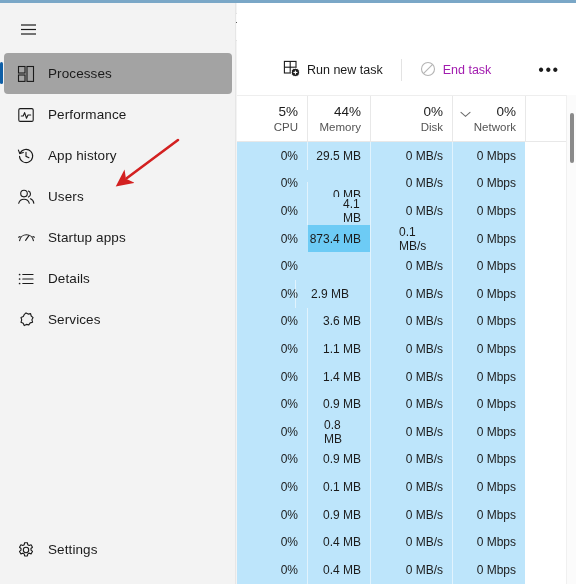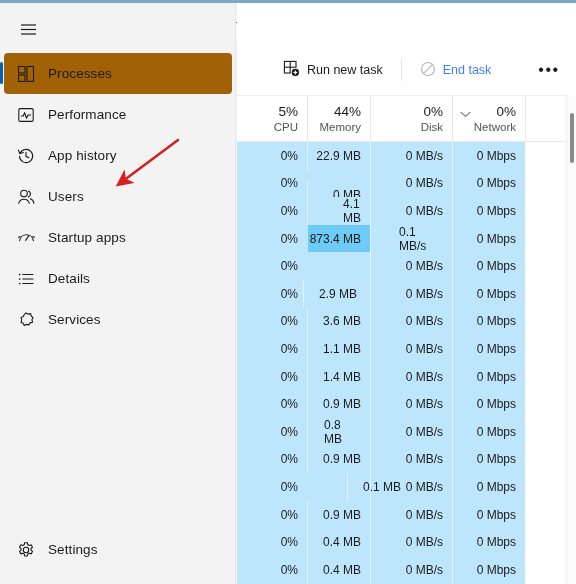--- a/index.html
+++ b/index.html
@@ -65,21 +65,21 @@
   }
   .nav { position: absolute; left: 0; top: 50px; width: 236px; }
   .nav-item {
     position: relative;
     height: 41px;
     display: flex; align-items: center;
     margin: 0 4px;
     border-radius: 4px;
     color: #1b1b1b;
   }
-  .nav-item.selected { background: #a16207; }
+  .nav-item.selected { background: #a3a3a3; }
   .nav-item .sel-bar {
     position: absolute; left: -4px; top: 9px;
     width: 3px; height: 22px;
     background: #0f5fa6;
     border-radius: 2px;
   }
   .nav-icon {
     width: 44px; display: flex; align-items: center; justify-content: center;
     flex: 0 0 44px;
     color: #1b1b1b;
@@ -107,21 +107,21 @@
     background: #ffffff;
     display: flex; align-items: center;
   }
   .tb-btn {
     display: flex; align-items: center; gap: 7px;
     height: 32px; padding: 0 8px;
     border-radius: 4px;
     font-size: 12.5px; color: #1b1b1b;
     white-space: nowrap;
   }
-  .tb-btn.disabled { color: #3b82f6; }
+  .tb-btn.disabled { color: #a21caf; }
   .tb-sep {
     width: 1px; height: 22px; background: #e3e3e3; margin: 0 10px;
   }
   .tb-more {
     display: flex; align-items: center; justify-content: center;
     width: 34px; height: 30px; border-radius: 4px;
     color: #1b1b1b; font-size: 16px; letter-spacing: 1.5px;
   }
 
   
@@ -394,21 +394,21 @@
           <span class="pct">0%</span>
           <span class="nm">Network</span>
         </div>
         <div class="th" style="left:288px; width:41px; border-left:1px solid #e8e8e8;"></div>
       </div>
 
       <div class="tbody" id="tbody">
           <div class="row">
             <div class="rowfill" style="background: rgb(189, 229, 251);"></div>
             <div class="cell" style="left: -7px; width: 77px;">0%</div>
-            <div class="cell" style="left: 70px; width: 63px;">22.9 MB</div>
+            <div class="cell" style="left: 70px; width: 63px;">29.5 MB</div>
             <div class="cell" style="left: 133px; width: 82px;">0 MB/s</div>
             <div class="cell" style="left: 215px; width: 73px;">0 Mbps</div>
           </div>
           <div class="row">
             <div class="rowfill" style="background: rgb(189, 229, 251);"></div>
             <div class="cell" style="left: -7px; width: 77px;">0%</div>
             <div class="cell" style="left: 70px; width: 63px; margin-top: 12px;">0 MB</div>
             <div class="cell" style="left: 133px; width: 82px;">0 MB/s</div>
             <div class="cell" style="left: 215px; width: 73px;">0 Mbps</div>
           </div>
@@ -429,21 +429,21 @@
           <div class="row">
             <div class="rowfill" style="background: rgb(189, 229, 251);"></div>
             <div class="cell" style="left: -7px; width: 77px;">0%</div>
             <div class="cell" style="left: 70px; width: 63px; margin-top: 32px;">12.2 MB</div>
             <div class="cell" style="left: 133px; width: 82px;">0 MB/s</div>
             <div class="cell" style="left: 215px; width: 73px;">0 Mbps</div>
           </div>
           <div class="row">
             <div class="rowfill" style="background: rgb(189, 229, 251);"></div>
             <div class="cell" style="left: -7px; width: 77px;">0%</div>
-            <div class="cell" style="left: 66px; width: 63px;">2.9 MB</div>
+            <div class="cell" style="left: 58px; width: 63px;">2.9 MB</div>
             <div class="cell" style="left: 133px; width: 82px;">0 MB/s</div>
             <div class="cell" style="left: 215px; width: 73px;">0 Mbps</div>
           </div>
           <div class="row">
             <div class="rowfill" style="background: rgb(189, 229, 251);"></div>
             <div class="cell" style="left: -7px; width: 77px;">0%</div>
             <div class="cell" style="left: 70px; width: 63px;">3.6 MB</div>
             <div class="cell" style="left: 133px; width: 82px;">0 MB/s</div>
             <div class="cell" style="left: 215px; width: 73px;">0 Mbps</div>
           </div>
@@ -478,21 +478,21 @@
           <div class="row">
             <div class="rowfill" style="background: rgb(189, 229, 251);"></div>
             <div class="cell" style="left: -7px; width: 77px;">0%</div>
             <div class="cell" style="left: 70px; width: 63px;">0.9 MB</div>
             <div class="cell" style="left: 133px; width: 82px;">0 MB/s</div>
             <div class="cell" style="left: 215px; width: 73px;">0 Mbps</div>
           </div>
           <div class="row">
             <div class="rowfill" style="background: rgb(189, 229, 251);"></div>
             <div class="cell" style="left: -7px; width: 77px;">0%</div>
-            <div class="cell" style="left: 70px; width: 63px; margin-left: 40px;">0.1 MB</div>
+            <div class="cell" style="left: 70px; width: 63px;">0.1 MB</div>
             <div class="cell" style="left: 133px; width: 82px;">0 MB/s</div>
             <div class="cell" style="left: 215px; width: 73px;">0 Mbps</div>
           </div>
           <div class="row">
             <div class="rowfill" style="background: rgb(189, 229, 251);"></div>
             <div class="cell" style="left: -7px; width: 77px;">0%</div>
             <div class="cell" style="left: 70px; width: 63px;">0.9 MB</div>
             <div class="cell" style="left: 133px; width: 82px;">0 MB/s</div>
             <div class="cell" style="left: 215px; width: 73px;">0 Mbps</div>
           </div>

